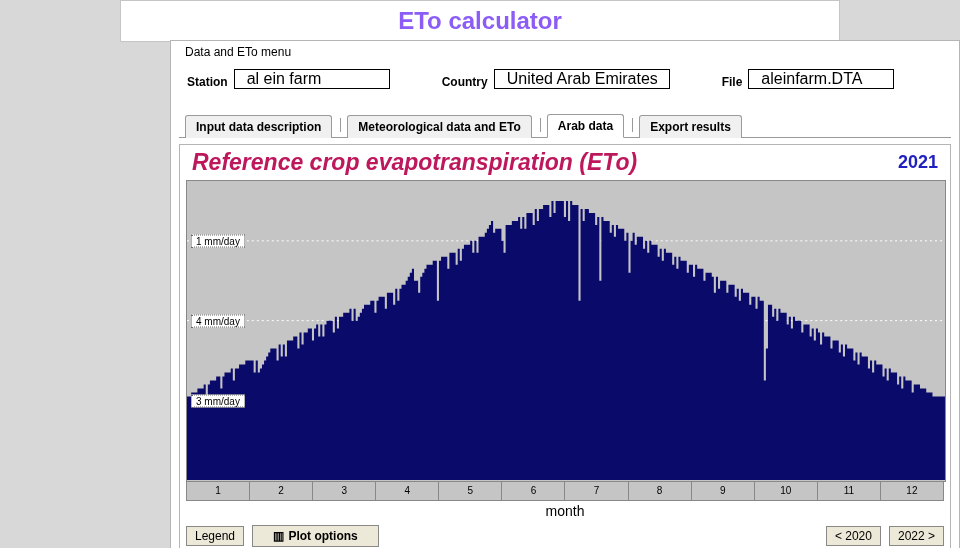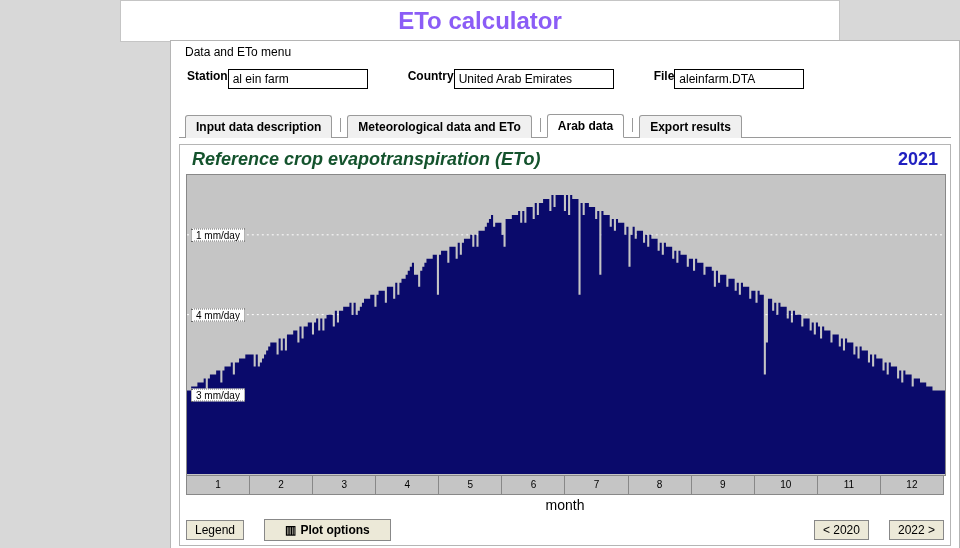--- a/index.html
+++ b/index.html
@@ -1,43 +1,43 @@
 <!DOCTYPE html>
 <html><head>
 <meta charset="utf-8">
 <style>
   html,body{margin:0;padding:0;font-family:Tahoma,Arial,sans-serif;font-size:12px;background:#d8d8d8;overflow:hidden}
   .root{width:960px;height:548px;position:relative;background:#d8d8d8}
   .banner{position:absolute;top:0;left:120px;right:120px;height:40px;background:#fff;border:1px solid #c5c5c5;text-align:center}
   .banner h1{margin:6px 0 0 0;font-size:24px;font-weight:bold;color:#8b5cf6}
   .window{position:absolute;top:40px;left:170px;right:0;background:#fff;border:1px solid #b5b5b5;padding:0 8px 8px 8px}
   .wintitle{font-size:12px;padding:4px 0 6px 6px}
-  .field-row{display:flex;align-items:flex-start;padding:4px 8px}
+  .field-row{display:flex;align-items:flex-end;gap:6px;padding:4px 8px}
   .field-row label{font-weight:bold;font-size:12px}
-  .txt{border:1px solid #000;background:#fff;height:18px;padding:0 4px;font-size:12px}
+  .txt{border:1px solid #000;background:#fff;height:18px;padding:0 12px;font-size:16px}
   .txt.station{width:130px}
   .txt.country{width:150px}
   .txt.file{width:120px}
   .spacer{flex:0 0 40px}
   .tabs{margin-top:20px;border-bottom:1px solid #9a9a9a;padding-left:6px;display:flex;align-items:flex-end;font-size:12px}
   .tab{padding:4px 10px;border:1px solid #9a9a9a;border-bottom:none;background:#f0f0f0;border-radius:3px 3px 0 0;margin-right:2px;position:relative;top:1px;cursor:pointer;font-weight:bold}
   .tab.sel{background:#fff;border-bottom:1px solid #fff;font-weight:bold}
   .sep{width:1px;height:14px;background:#9a9a9a;margin:0 6px;align-self:center}
   .plot-card{border:1px solid #b5b5b5;margin-top:6px;background:#fff;padding:4px 6px}
   .plot-head{display:flex;justify-content:space-between;align-items:center;padding:0 6px 4px 6px}
-  .plot-title{color:#14532d;font-weight:bold;font-style:italic;font-size:18px}
+  .plot-title{color:#be185d;font-weight:bold;font-style:italic;font-size:23px}
   .plot-year{color:#2020c0;font-weight:bold;font-size:18px}
   .chart{position:relative;width:100%;height:300px;background:#c5c5c5;border:1px solid #888}
   .chart svg{position:absolute;inset:0}
   .ylab{position:absolute;left:4px;background:#fff;border:1px dotted #666;font-size:10px;padding:0 4px;transform:translateY(-50%)}
   .xstrip{display:flex;border:1px solid #888;border-top:none;height:18px}
   .xcell{flex:1;border-right:1px solid #888;font-size:10px;text-align:center;line-height:18px;background:#c5c5c5}
   .xcell:last-child{border-right:none}
   .xcap{text-align:center;font-size:14px;margin-top:2px}
-  .btnrow{display:flex;align-items:center;margin-top:6px;gap:20px}
+  .btnrow{display:flex;align-items:center;margin-top:6px;gap:8px}
   .btn{background:#ece9d8;border:1px solid #888;padding:3px 20px;font-size:12px;font-weight:bold;cursor:pointer}
   .btn.small{padding:2px 8px;font-weight:normal}
   .flexgrow{flex:1}
   .footer{margin-top:8px;border:1px solid #b5b5b5;padding:8px 10px;display:flex;align-items:center;background:#fff}
   .btn.cancel{color:#9a9a9a;border-color:#bbb;background:#f2f2f2}
   .ico{font-weight:bold;margin-right:4px}
 </style>
 </head>
 <body>
 <div class="root">

